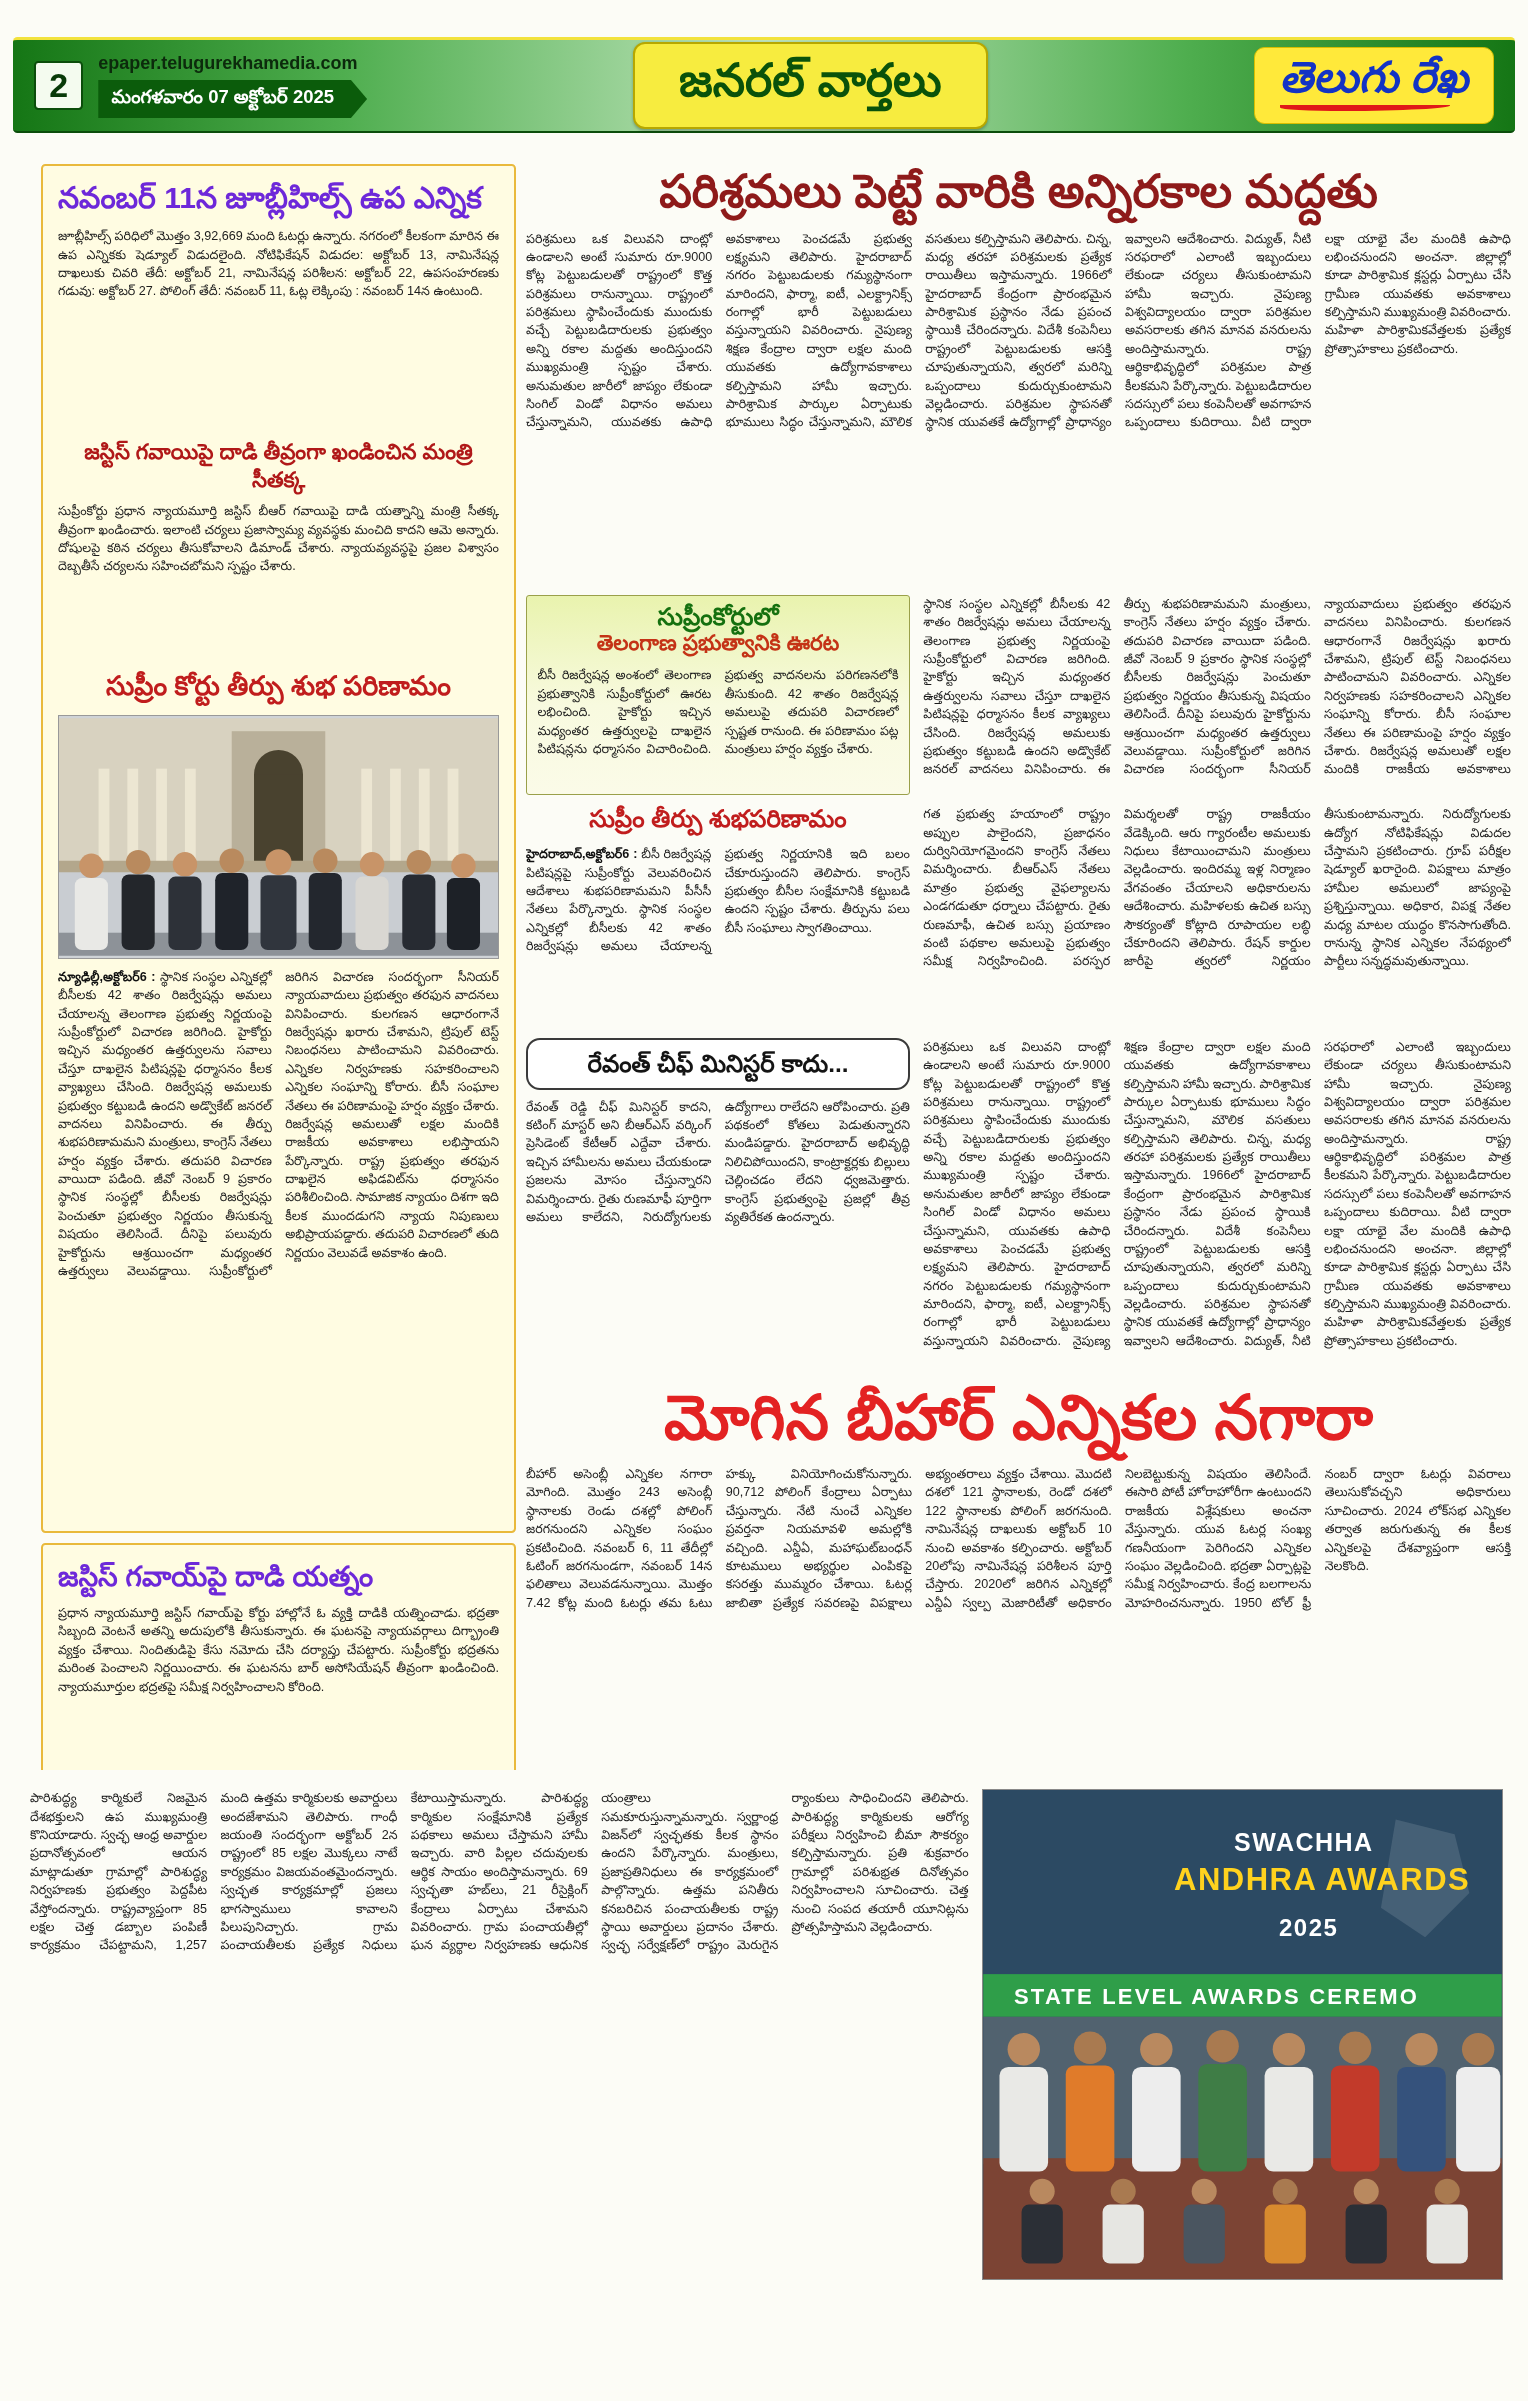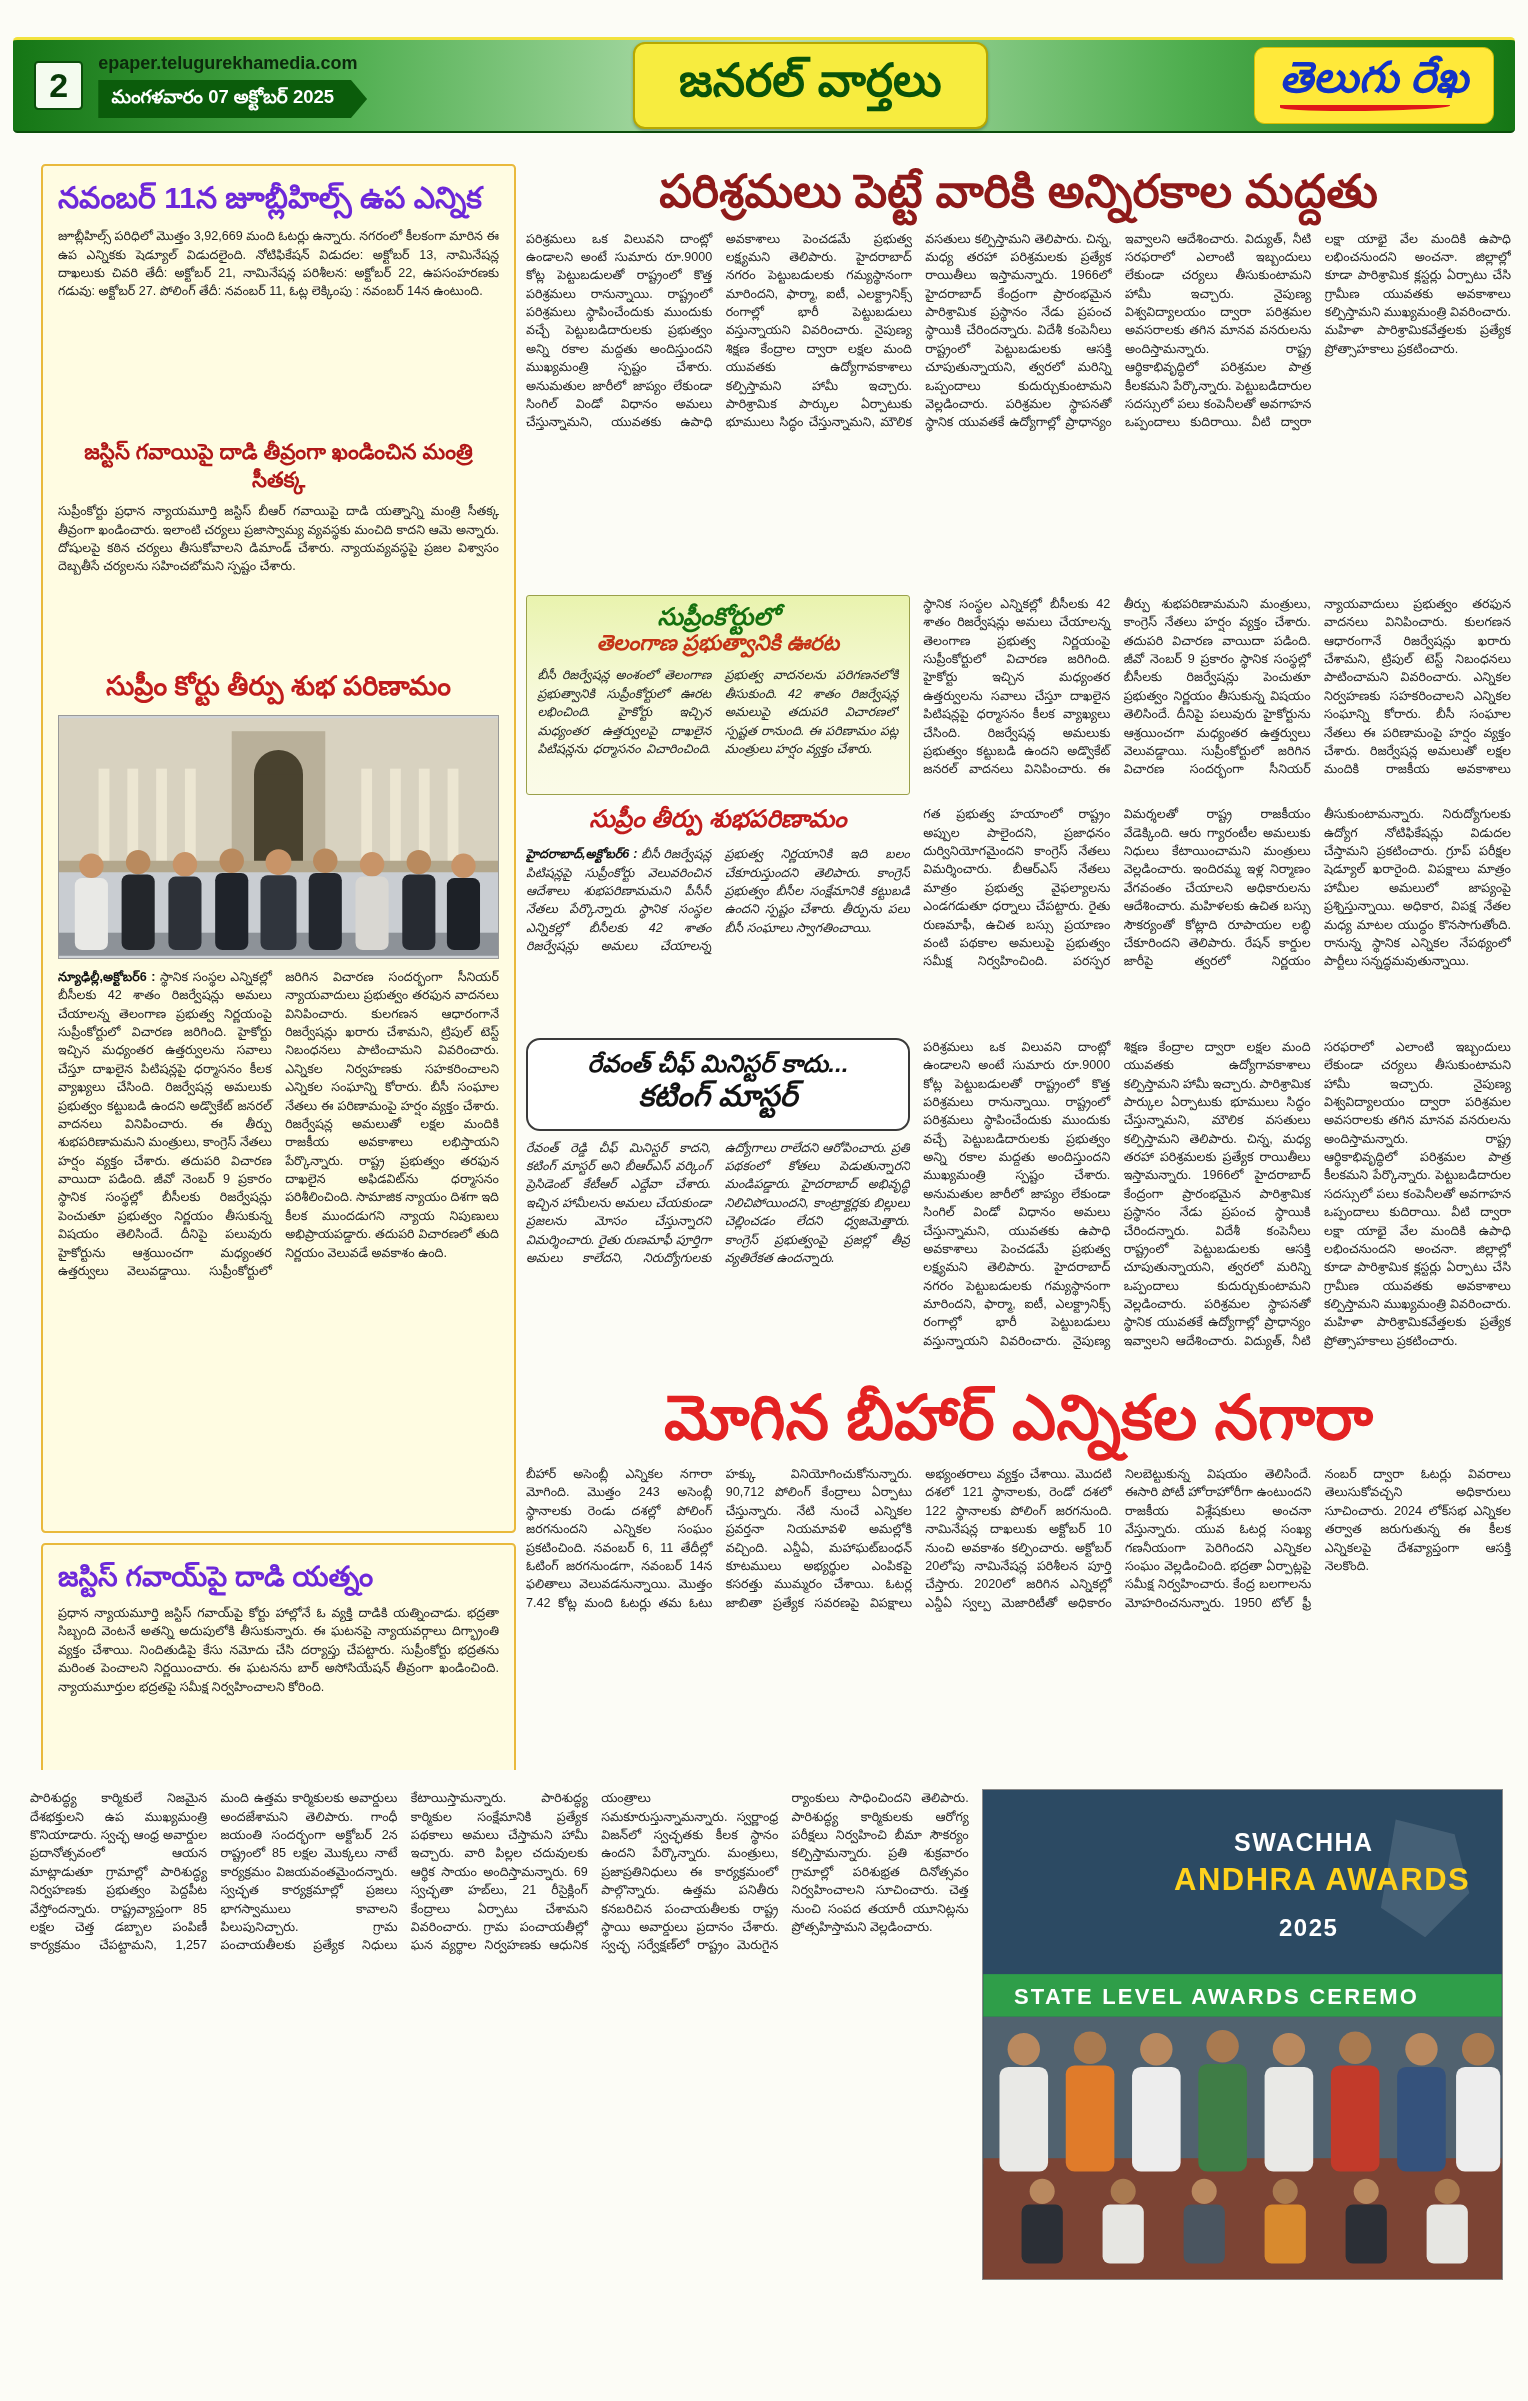--- a/index.html
+++ b/index.html
@@ -65,21 +65,21 @@
   .photo1 { width:100%; height:244px; margin:4.4px 0 9px; border:0.7px solid #999; background:#cfd3d7; }
   .photo1 svg { display:block; width:100%; height:100%; }
   .box1-body3 { height:510px; }
 
   
   .main-area { position:absolute; left:526px; top:164px; width:985px; height:1606px; overflow:hidden; }
   .main-headline { font-size:46px; font-weight:bold; color:#8e1a1a; text-align:center; line-height:1.2; }
   .m-block { margin-top:10.4px; }
   .m-cols5-a { height:355px; }
   .m-row { display:flex; gap:13.3px; margin-top:10.4px; }
-  .m-left { width:384px; flex:0 0 auto; display:flex; flex-direction:column;font-style:italic; }
+  .m-left { width:384px; flex:0 0 auto; display:flex; flex-direction:column; }
   .m-right { flex:1; }
   .relief-box {
     border:1.5px solid #9aa04a; border-radius:3px; height:200px; overflow:hidden;
     background:linear-gradient(180deg,#e9f3ae 0%,#f8fadf 55%,#fbfbe8 100%); padding:7.4px 10.4px;
   }
   .relief-l1 { font-size:24.4px; font-weight:bold; color:#15700f; text-align:center; line-height:1.15;}
   .relief-l2 { font-size:21.4px; font-weight:bold; color:#c43316; text-align:center; margin-bottom:6px;}
   .relief-body { height:111px; }
   .m3-right { height:200px; }
   .verdict-head { font-size:24.4px; font-weight:bold; color:#c01d1d; text-align:center; margin-bottom:6px; }
@@ -214,21 +214,20 @@
           <span>బీసీ రిజర్వేషన్ల పిటిషన్లపై సుప్రీంకోర్టు వెలువరించిన ఆదేశాలు శుభపరిణామమని పీసీసీ నేతలు పేర్కొన్నారు. స్థానిక సంస్థల ఎన్నికల్లో బీసీలకు 42 శాతం రిజర్వేషన్లు అమలు చేయాలన్న ప్రభుత్వ నిర్ణయానికి ఇది బలం చేకూరుస్తుందని తెలిపారు. కాంగ్రెస్ ప్రభుత్వం బీసీల సంక్షేమానికి కట్టుబడి ఉందని స్పష్టం చేశారు. తీర్పును పలు బీసీ సంఘాలు స్వాగతించాయి.</span>
         </div>
       </div>
       <div class="m-right body-text cols-3 m4-right">గత ప్రభుత్వ హయాంలో రాష్ట్రం అప్పుల పాలైందని, ప్రజాధనం దుర్వినియోగమైందని కాంగ్రెస్ నేతలు విమర్శించారు. బీఆర్ఎస్ నేతలు మాత్రం ప్రభుత్వ వైఫల్యాలను ఎండగడుతూ ధర్నాలు చేపట్టారు. రైతు రుణమాఫీ, ఉచిత బస్సు ప్రయాణం వంటి పథకాల అమలుపై ప్రభుత్వం సమీక్ష నిర్వహించింది. పరస్పర విమర్శలతో రాష్ట్ర రాజకీయం వేడెక్కింది. ఆరు గ్యారంటీల అమలుకు నిధులు కేటాయించామని మంత్రులు వెల్లడించారు. ఇందిరమ్మ ఇళ్ల నిర్మాణం వేగవంతం చేయాలని అధికారులను ఆదేశించారు. మహిళలకు ఉచిత బస్సు సౌకర్యంతో కోట్లాది రూపాయల లబ్ధి చేకూరిందని తెలిపారు. రేషన్ కార్డుల జారీపై త్వరలో నిర్ణయం తీసుకుంటామన్నారు. నిరుద్యోగులకు ఉద్యోగ నోటిఫికేషన్లు విడుదల చేస్తామని ప్రకటించారు. గ్రూప్ పరీక్షల షెడ్యూల్ ఖరారైంది. విపక్షాలు మాత్రం హామీల అమలులో జాప్యంపై ప్రశ్నిస్తున్నాయి. అధికార, విపక్ష నేతల మధ్య మాటల యుద్ధం కొనసాగుతోంది. రానున్న స్థానిక ఎన్నికల నేపథ్యంలో పార్టీలు సన్నద్ధమవుతున్నాయి.</div>
     </div>
 
     <div class="m-row m5">
       <div class="m-left">
         <div class="cutting-box">
           <div class="cutting-l1">రేవంత్ చీఫ్ మినిస్టర్ కాదు...</div>
-          <div class="cutting-l2">కటింగ్ మాస్టర్</div>
         </div>
         <div class="body-text cols-2 cutting-body">రేవంత్ రెడ్డి చీఫ్ మినిస్టర్ కాదని, కటింగ్ మాస్టర్ అని బీఆర్ఎస్ వర్కింగ్ ప్రెసిడెంట్ కేటీఆర్ ఎద్దేవా చేశారు. ఇచ్చిన హామీలను అమలు చేయకుండా ప్రజలను మోసం చేస్తున్నారని విమర్శించారు. రైతు రుణమాఫీ పూర్తిగా అమలు కాలేదని, నిరుద్యోగులకు ఉద్యోగాలు రాలేదని ఆరోపించారు. ప్రతి పథకంలో కోతలు పెడుతున్నారని మండిపడ్డారు. హైదరాబాద్ అభివృద్ధి నిలిచిపోయిందని, కాంట్రాక్టర్లకు బిల్లులు చెల్లించడం లేదని ధ్వజమెత్తారు. కాంగ్రెస్ ప్రభుత్వంపై ప్రజల్లో తీవ్ర వ్యతిరేకత ఉందన్నారు.</div>
       </div>
       <div class="m-right body-text cols-3 m5-right">పరిశ్రమలు ఒక విలువని దాంట్లో ఉండాలని అంటే సుమారు రూ.9000 కోట్ల పెట్టుబడులతో రాష్ట్రంలో కొత్త పరిశ్రమలు రానున్నాయి. రాష్ట్రంలో పరిశ్రమలు స్థాపించేందుకు ముందుకు వచ్చే పెట్టుబడిదారులకు ప్రభుత్వం అన్ని రకాల మద్దతు అందిస్తుందని ముఖ్యమంత్రి స్పష్టం చేశారు. అనుమతుల జారీలో జాప్యం లేకుండా సింగిల్ విండో విధానం అమలు చేస్తున్నామని, యువతకు ఉపాధి అవకాశాలు పెంచడమే ప్రభుత్వ లక్ష్యమని తెలిపారు. హైదరాబాద్ నగరం పెట్టుబడులకు గమ్యస్థానంగా మారిందని, ఫార్మా, ఐటీ, ఎలక్ట్రానిక్స్ రంగాల్లో భారీ పెట్టుబడులు వస్తున్నాయని వివరించారు. నైపుణ్య శిక్షణ కేంద్రాల ద్వారా లక్షల మంది యువతకు ఉద్యోగావకాశాలు కల్పిస్తామని హామీ ఇచ్చారు. పారిశ్రామిక పార్కుల ఏర్పాటుకు భూములు సిద్ధం చేస్తున్నామని, మౌలిక వసతులు కల్పిస్తామని తెలిపారు. చిన్న, మధ్య తరహా పరిశ్రమలకు ప్రత్యేక రాయితీలు ఇస్తామన్నారు. 1966లో హైదరాబాద్ కేంద్రంగా ప్రారంభమైన పారిశ్రామిక ప్రస్థానం నేడు ప్రపంచ స్థాయికి చేరిందన్నారు. విదేశీ కంపెనీలు రాష్ట్రంలో పెట్టుబడులకు ఆసక్తి చూపుతున్నాయని, త్వరలో మరిన్ని ఒప్పందాలు కుదుర్చుకుంటామని వెల్లడించారు. పరిశ్రమల స్థాపనతో స్థానిక యువతకే ఉద్యోగాల్లో ప్రాధాన్యం ఇవ్వాలని ఆదేశించారు. విద్యుత్, నీటి సరఫరాలో ఎలాంటి ఇబ్బందులు లేకుండా చర్యలు తీసుకుంటామని హామీ ఇచ్చారు. నైపుణ్య విశ్వవిద్యాలయం ద్వారా పరిశ్రమల అవసరాలకు తగిన మానవ వనరులను అందిస్తామన్నారు. రాష్ట్ర ఆర్థికాభివృద్ధిలో పరిశ్రమల పాత్ర కీలకమని పేర్కొన్నారు. పెట్టుబడిదారుల సదస్సులో పలు కంపెనీలతో అవగాహన ఒప్పందాలు కుదిరాయి. వీటి ద్వారా లక్షా యాభై వేల మందికి ఉపాధి లభించనుందని అంచనా. జిల్లాల్లో కూడా పారిశ్రామిక క్లస్టర్లు ఏర్పాటు చేసి గ్రామీణ యువతకు అవకాశాలు కల్పిస్తామని ముఖ్యమంత్రి వివరించారు. మహిళా పారిశ్రామికవేత్తలకు ప్రత్యేక ప్రోత్సాహకాలు ప్రకటించారు.</div>
     </div>
 
     <div class="bihar-headline">మోగిన బీహార్ ఎన్నికల నగారా</div>
     <div class="body-text cols-5 m-cols5-b">బీహార్ అసెంబ్లీ ఎన్నికల నగారా మోగింది. మొత్తం 243 అసెంబ్లీ స్థానాలకు రెండు దశల్లో పోలింగ్ జరగనుందని ఎన్నికల సంఘం ప్రకటించింది. నవంబర్ 6, 11 తేదీల్లో ఓటింగ్ జరగనుండగా, నవంబర్ 14న ఫలితాలు వెలువడనున్నాయి. మొత్తం 7.42 కోట్ల మంది ఓటర్లు తమ ఓటు హక్కు వినియోగించుకోనున్నారు. 90,712 పోలింగ్ కేంద్రాలు ఏర్పాటు చేస్తున్నారు. నేటి నుంచే ఎన్నికల ప్రవర్తనా నియమావళి అమల్లోకి వచ్చింది. ఎన్డీఏ, మహాఘట్‌బంధన్ కూటములు అభ్యర్థుల ఎంపికపై కసరత్తు ముమ్మరం చేశాయి. ఓటర్ల జాబితా ప్రత్యేక సవరణపై విపక్షాలు అభ్యంతరాలు వ్యక్తం చేశాయి. మొదటి దశలో 121 స్థానాలకు, రెండో దశలో 122 స్థానాలకు పోలింగ్ జరగనుంది. నామినేషన్ల దాఖలుకు అక్టోబర్ 10 నుంచి అవకాశం కల్పించారు. అక్టోబర్ 20లోపు నామినేషన్ల పరిశీలన పూర్తి చేస్తారు. 2020లో జరిగిన ఎన్నికల్లో ఎన్డీఏ స్వల్ప మెజారిటీతో అధికారం నిలబెట్టుకున్న విషయం తెలిసిందే. ఈసారి పోటీ హోరాహోరీగా ఉంటుందని రాజకీయ విశ్లేషకులు అంచనా వేస్తున్నారు. యువ ఓటర్ల సంఖ్య గణనీయంగా పెరిగిందని ఎన్నికల సంఘం వెల్లడించింది. భద్రతా ఏర్పాట్లపై సమీక్ష నిర్వహించారు. కేంద్ర బలగాలను మోహరించనున్నారు. 1950 టోల్ ఫ్రీ నంబర్ ద్వారా ఓటర్లు వివరాలు తెలుసుకోవచ్చని అధికారులు సూచించారు. 2024 లోక్‌సభ ఎన్నికల తర్వాత జరుగుతున్న ఈ కీలక ఎన్నికలపై దేశవ్యాప్తంగా ఆసక్తి నెలకొంది.</div>
   </div>
 

